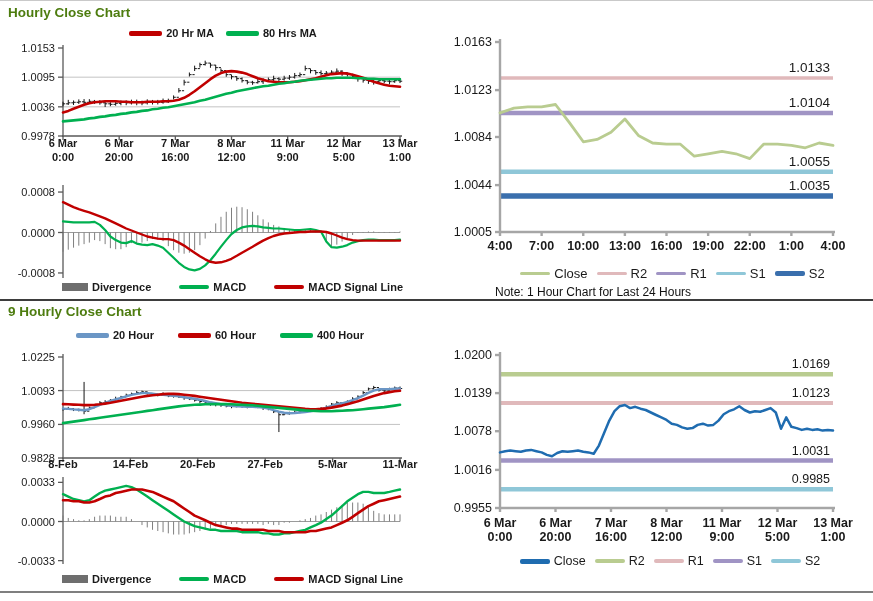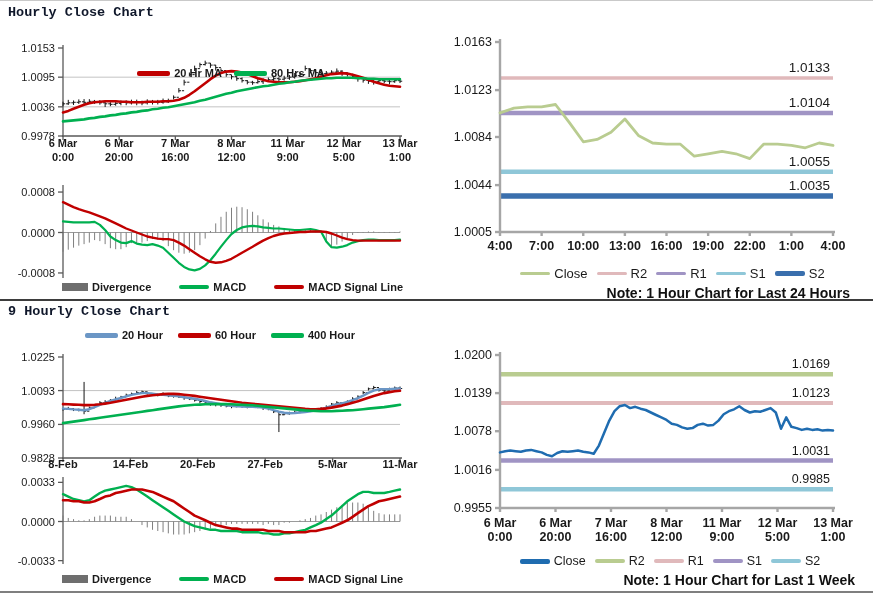--- a/index.html
+++ b/index.html
@@ -2,36 +2,36 @@
 <html><head>
 <meta charset="utf-8">
 <style>
   html,body{margin:0;padding:0;background:#fff;}
   body{font-family:"Liberation Sans",sans-serif;color:#1a1a1a;}
   #page{position:relative;width:873px;height:601px;background:#fff;overflow:hidden;}
   .hline{position:absolute;left:0;width:873px;}
   #top-rule{top:0;height:1px;background:#c9c9c9;}
   #mid-rule{top:299px;height:2px;background:#3d3d3d;}
   #bot-rule{top:591px;height:2px;background:#7f7f7f;}
-  .section-title{position:absolute;font-size:13.5px;font-weight:bold;color:#0f172a;font-family:Liberation Mono, monospace;}
+  .section-title{position:absolute;font-size:13.5px;font-weight:bold;color:#4d7c0f;}
   #title1{left:8px;top:5px;}
   #title2{left:8px;top:304px;}
   .legend{position:absolute;display:flex;justify-content:center;align-items:center;font-size:11px;font-weight:bold;color:#1a1a1a;white-space:nowrap;}
   .legend .item{display:flex;align-items:center;}
   .sw{display:inline-block;width:30px;height:3.5px;border-radius:2px;margin-right:4px;background:#888;}
   .sw2{width:33px;height:5px;}
   .swbar{width:26px;height:8px;border-radius:0;}
   .swthick{height:5px;}
-  #leg-hourly-ma{left:56px;top:27px;width:350px;gap:12px;margin-top:40px;}
+  #leg-hourly-ma{left:48px;top:27px;width:350px;gap:12px;}
   #leg-hourly-macd{left:45px;top:281px;width:375px;gap:28px;}
-  #leg-4h-ma{left:50px;top:329px;width:340px;gap:15px;}
+  #leg-4h-ma{left:50px;top:329px;width:340px;gap:24px;}
   #leg-4h-macd{left:45px;top:573px;width:375px;gap:28px;}
   #leg-tr{left:495px;top:266px;width:355px;gap:9px;font-size:13px;font-weight:400;}
   #leg-br{left:485px;top:554px;width:370px;gap:9px;font-size:12.5px;font-weight:400;}
-  .note{position:absolute;text-align:right;font-size:14px;font-weight:bold;color:#111;}
+  .note{position:absolute;text-align:left;font-size:12px;font-weight:normal;color:#111;}
   #note-tr{left:495px;top:285px;width:355px;}
   #note-br{left:485px;top:572px;width:370px;}
   svg text{font-family:"Liberation Sans",sans-serif;fill:#1a1a1a;}
   #charts-canvas{position:absolute;left:0;top:0;}
 </style>
 </head>
 <body>
 
 <div id="page">
   <div class="hline" id="top-rule"></div>
@@ -838,14 +838,13 @@
       </span>
     <span class="item">
         <span class="sw" style="background: rgb(160, 148, 196);"></span>
         <span>S1</span>
       </span>
     <span class="item">
         <span class="sw" style="background: rgb(143, 199, 216);"></span>
         <span>S2</span>
       </span>
   </div>
-  <div class="note" id="note-br">Note: 1 Hour Chart for Last 1 Week</div>
 </div>
 
 </body></html>

